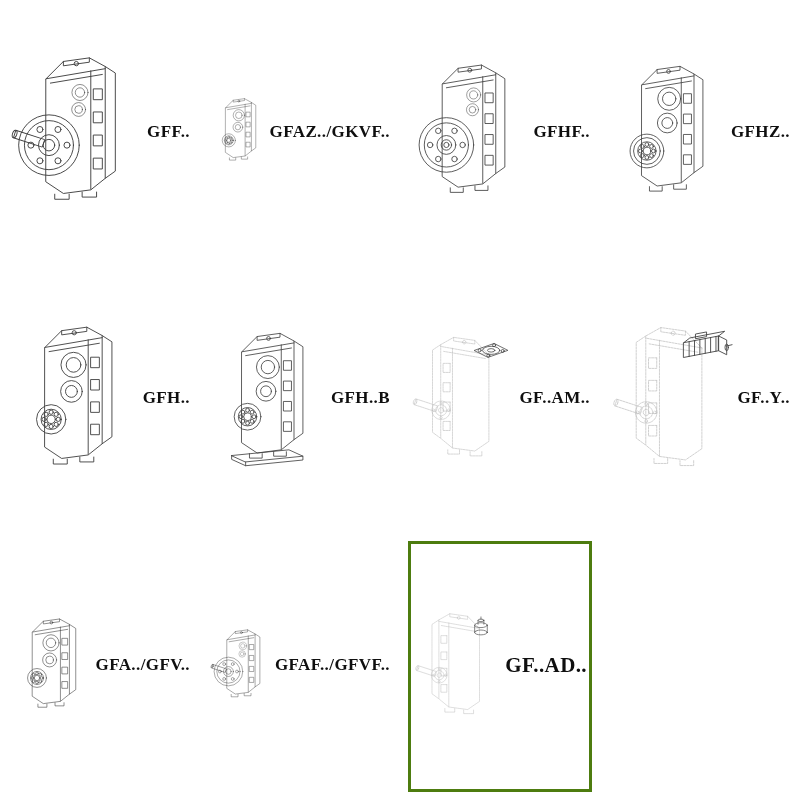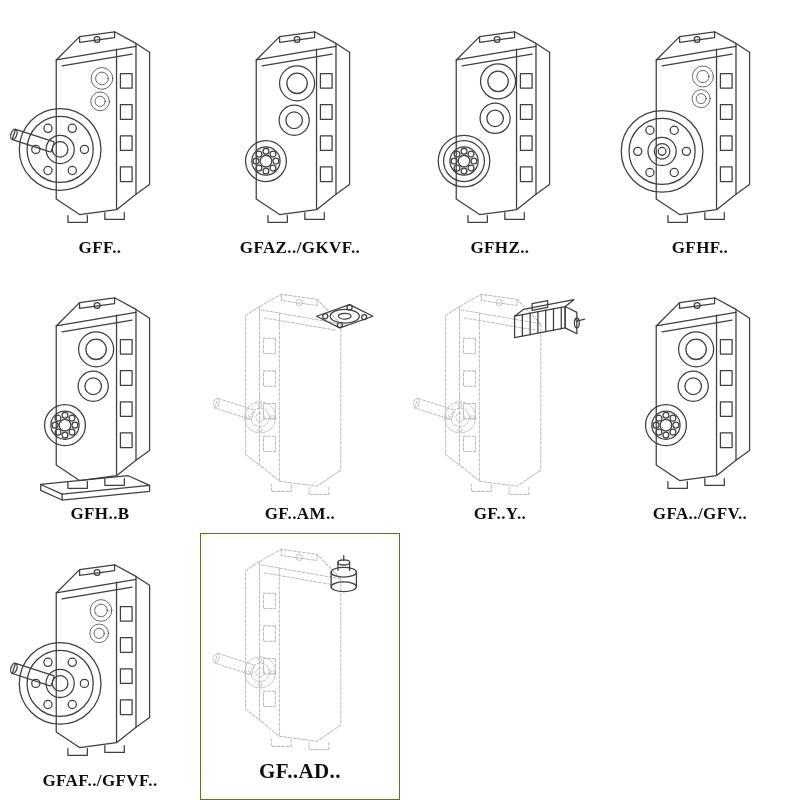--- a/index.html
+++ b/index.html
@@ -9,37 +9,37 @@
     font-family: "Liberation Serif", serif;
     overflow: hidden;
   }
   .grid {
     display: grid;
     grid-template-columns: repeat(4, 200px);
     grid-template-rows: repeat(3, 1fr);
     width: 800px; height: 800px;
   }
   figure.cell {
-    margin: 0;
-    display: flex; flex-direction: column;
+    margin: 8px;
+    display: flex; flex-direction: row;
     align-items: center; justify-content: flex-end;
     box-sizing: border-box;
     padding: 3px 2px 9px;
   }
   .cell svg.drawing { width: 186px; height: 212px; display: block; }
   figcaption.label {
     font-weight: 700;
     font-size: 17px;
     letter-spacing: 0.4px;
     color: var(--label, #0f0f0f);
     margin-top: 3px;
     white-space: nowrap;
   }
   figcaption.label-lg { font-size: 21px; }
-  figure.boxed { border: 1px solid #4d7c0f; justify-content: center; }
+  figure.boxed { border: 3px solid #4d7c0f; justify-content: center; }
   svg { fill: none; stroke: var(--ink, #3f3f3f); stroke-width: 1.3; stroke-linecap: round; stroke-linejoin: round; }
   .faint { stroke: var(--faint, #bcbcbc); stroke-width: 1; stroke-dasharray: 3 1.6; }
   svg.defs { position: absolute; width: 0; height: 0; }
 </style>
 </head>
 <body>
 
 <svg class="defs" aria-hidden="true">
   <defs>
     <g id="housing">
@@ -163,45 +163,57 @@
       <g transform="translate(60,142)">
           <use href="#bearing"></use>
         </g>
     </svg>
     <figcaption class="label">GFAZ../GKVF..</figcaption>
   </figure>
 
   <figure class="cell">
     <svg class="drawing" viewBox="0 0 190 218">
       <use href="#housing"></use>
+      <g transform="translate(98,55) scale(0.6)">
+          <use href="#bores"></use>
+        </g>
+      <g transform="translate(56,132)">
+        <use href="#flange"></use>
+          <circle r="4"></circle>
+      </g>
+    </svg>
+    <figcaption class="label">GFHF..</figcaption>
+  </figure>
+
+  <figure class="cell">
+    <svg class="drawing" viewBox="0 0 190 218">
+      <use href="#housing"></use>
       <g transform="translate(93,60)">
           <use href="#bores"></use>
         </g>
       <g transform="translate(58,142)">
         <use href="#bearing"></use>
           <circle r="26.5"></circle>
       </g>
     </svg>
     <figcaption class="label">GFHZ..</figcaption>
   </figure>
 
   <figure class="cell">
     <svg class="drawing" viewBox="0 0 190 218">
       <use href="#housing"></use>
-      <g transform="translate(98,55) scale(0.6)">
-          <use href="#bores"></use>
-        </g>
-      <g transform="translate(56,132)">
-        <use href="#flange"></use>
-          <circle r="4"></circle>
-      </g>
-    </svg>
-    <figcaption class="label">GFHF..</figcaption>
-  </figure>
-
+      <g transform="translate(91,63)">
+          <use href="#bores"></use>
+        </g>
+      <g transform="translate(59,141)">
+          <use href="#bearing"></use>
+        </g>
+    </svg>
+    <figcaption class="label">GFH..</figcaption>
+  </figure>
 
   <figure class="cell">
     <svg class="drawing" viewBox="0 0 190 218">
       <use href="#housing"></use>
       <g transform="translate(91,62)">
           <use href="#bores"></use>
         </g>
       <g transform="translate(59,140)">
           <use href="#bearing"></use>
         </g>

